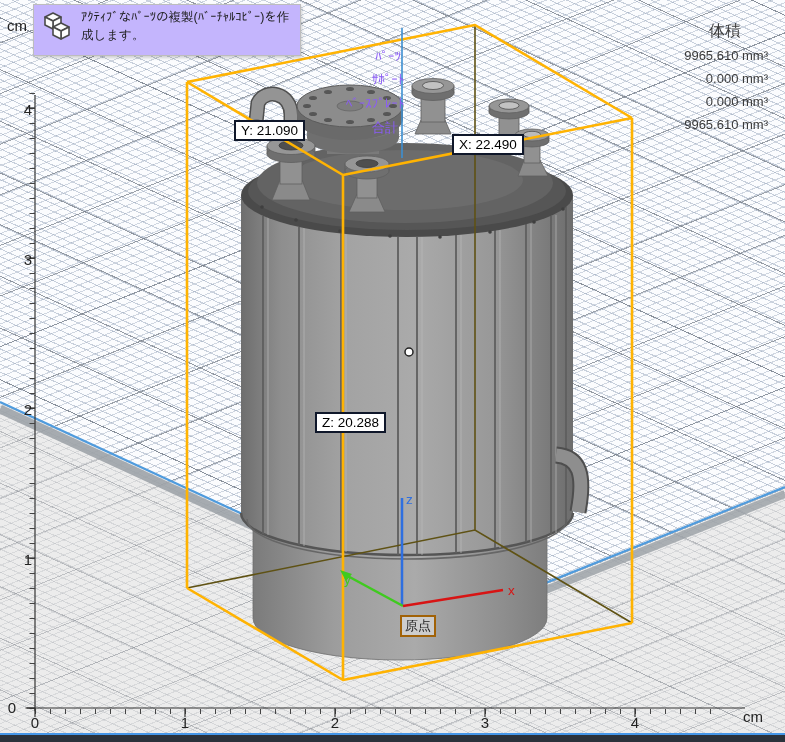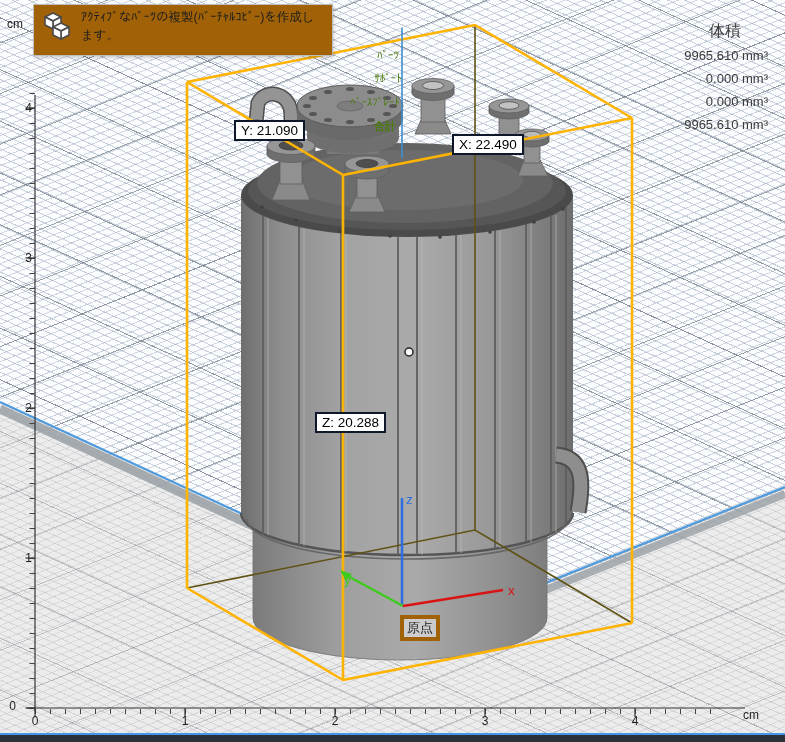--- a/index.html
+++ b/index.html
@@ -22,27 +22,27 @@
     background-color:#ececec;
     background-image:
       repeating-linear-gradient(24.6deg, rgba(125,130,138,.45) 0 1px, transparent 1px 47px),
       repeating-linear-gradient(-21.8deg, rgba(125,130,138,.40) 0 1px, transparent 1px 47px),
       repeating-linear-gradient(24.6deg, rgba(160,165,172,.30) 0 1px, transparent 1px 7px),
       repeating-linear-gradient(-21.8deg, rgba(160,165,172,.26) 0 1px, transparent 1px 7px);
     z-index:1;}
   #scene{z-index:2;}
   .dim-box{position:absolute;z-index:3;background:#fff;border:2px solid #0f172a;
            font-size:13.5px;color:#000;padding:1px 5px;white-space:nowrap;}
-  .origin-box{position:absolute;z-index:3;border:4px solid #a16207;background:rgba(235,235,235,.55);
+  .origin-box{position:absolute;z-index:3;border:2px solid #a16207;background:rgba(235,235,235,.55);
            font-size:13px;color:#1c1c1c;padding:0 3px;white-space:nowrap;}
   .vol{position:absolute;z-index:3;font-size:13px;color:#3a3a3a;white-space:nowrap;text-align:right;}
-  .scene-lbl{position:absolute;z-index:3;font-size:11px;color:#4d7c0f;width:130px;text-align:center;white-space:nowrap;}
-  .ruler-num{position:absolute;z-index:3;font-size:12px;color:#222;}
+  .scene-lbl{position:absolute;z-index:3;font-size:13px;color:#8b5cf6;width:130px;text-align:center;white-space:nowrap;}
+  .ruler-num{position:absolute;z-index:3;font-size:15px;color:#222;}
   .axis-letter{position:absolute;z-index:3;font-size:13.5px;}
-  #tooltip{position:absolute;left:33px;top:4px;width:300px;z-index:4;background:#a16207;
+  #tooltip{position:absolute;left:33px;top:4px;width:268px;z-index:4;background:#c4b5fd;
            border:1px solid #bdbdbd;box-shadow:1px 2px 3px rgba(0,0,0,.18);
            display:flex;align-items:flex-start;padding:4px 6px 6px 5px;box-sizing:border-box;}
   #tooltip .txt{font-size:12.5px;line-height:1.4;color:#1e1e1e;margin-left:6px;}
   #bottom-blue{position:absolute;left:0;top:733px;width:785px;height:2px;background:#4596e8;z-index:5;}
   #bottom-strip{position:absolute;left:0;top:735px;width:785px;height:7px;background:#2b323b;z-index:5;}
 </style>
 </head>
 <body>
 
 <div id="canvas">
@@ -243,21 +243,21 @@
 
   <div class="vol" style="right:44px;top:21px;font-size:16px;">体積</div>
   <div class="vol" style="right:17px;top:48px;">9965.610 mm³</div>
   <div class="vol" style="right:17px;top:71px;">0.000 mm³</div>
   <div class="vol" style="right:17px;top:94px;">0.000 mm³</div>
   <div class="vol" style="right:17px;top:117px;">9965.610 mm³</div>
 
   <div class="scene-lbl" style="left:323px;top:49px;">ﾊﾟｰﾂ</div>
   <div class="scene-lbl" style="left:323px;top:72px;">ｻﾎﾟｰﾄ</div>
   <div class="scene-lbl" style="left:310px;top:96px;">ﾍﾞｰｽﾌﾟﾚｰﾄ</div>
-  <div class="scene-lbl" style="left:320px;top:119px;font-weight:bold;">合計</div>
+  <div class="scene-lbl" style="left:320px;top:119px;">合計</div>
 
   <div class="dim-box" style="left:234px;top:120px;">Y: 21.090</div>
   <div class="dim-box" style="left:452px;top:134px;">X: 22.490</div>
   <div class="dim-box" style="left:315px;top:412px;">Z: 20.288</div>
 
   <div class="origin-box" style="left:400px;top:615px;">原点</div>
   <span class="axis-letter" style="left:406px;top:492px;color:#2e6fe0;">z</span>
   <span class="axis-letter" style="left:344px;top:572px;color:#3fca1f;">y</span>
   <span class="axis-letter" style="left:508px;top:583px;color:#d81414;">x</span>
 

